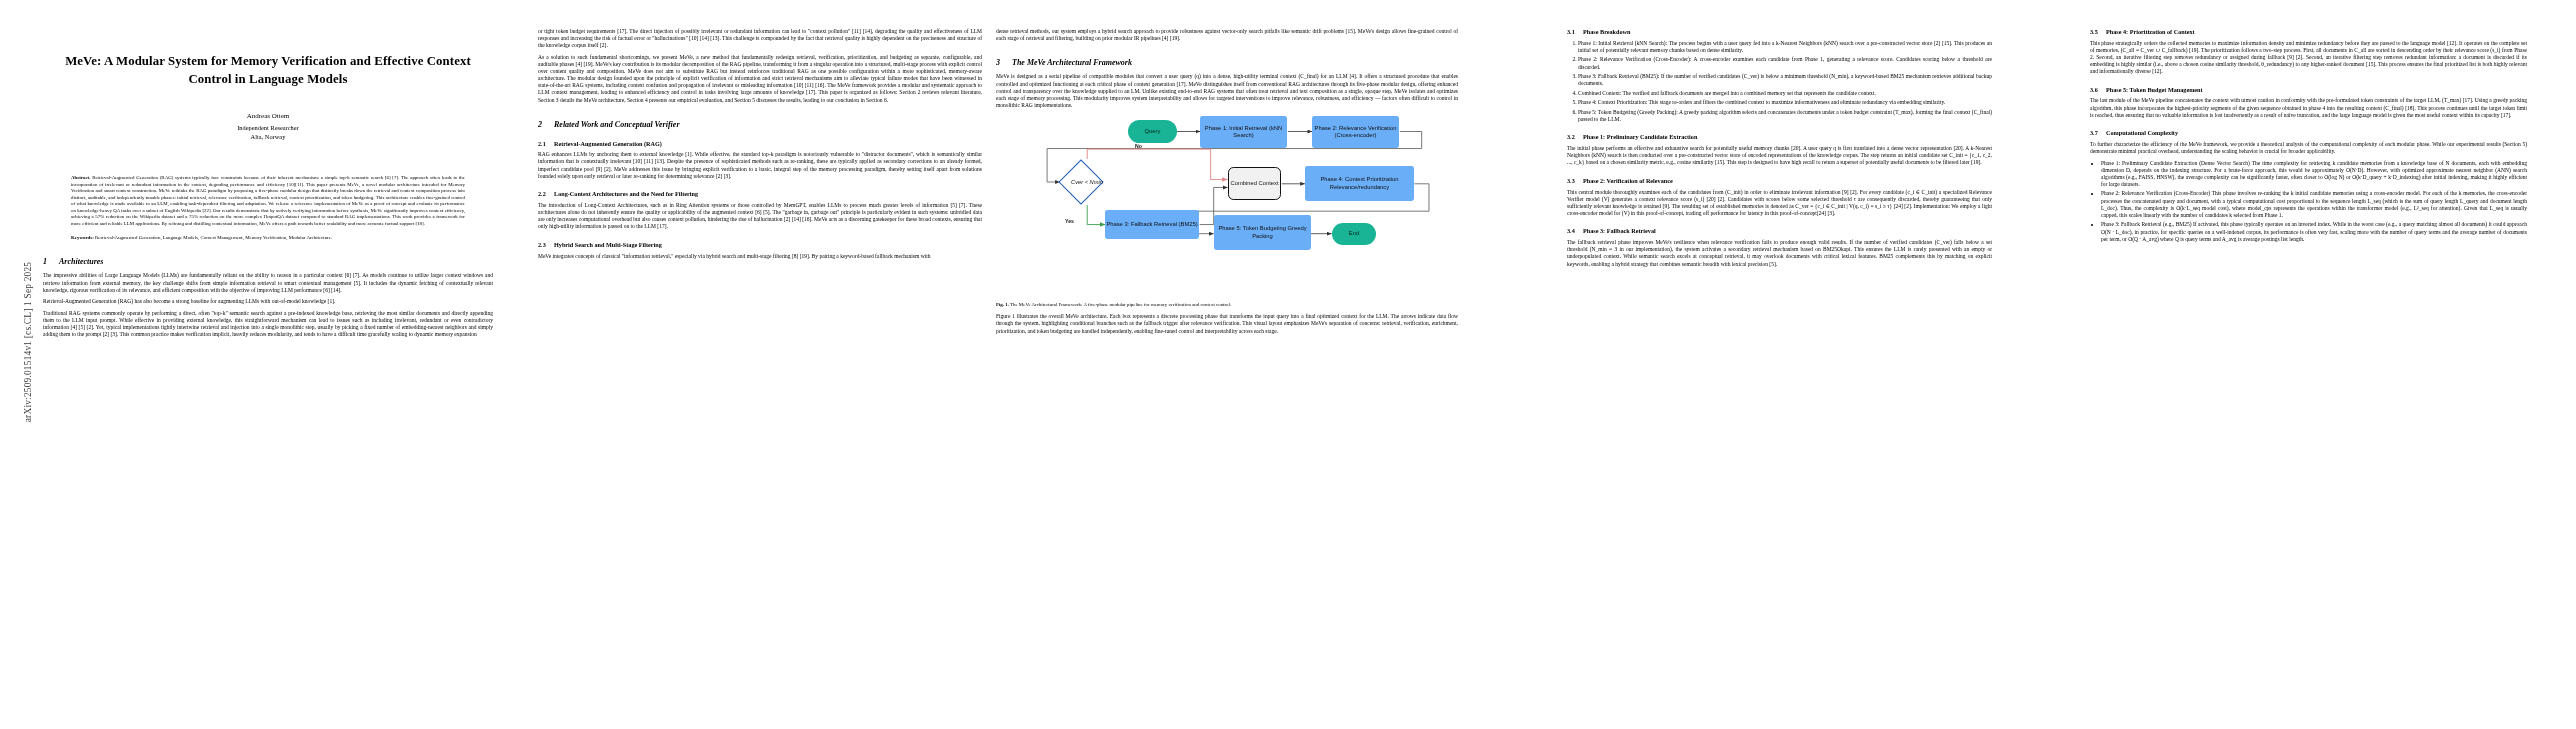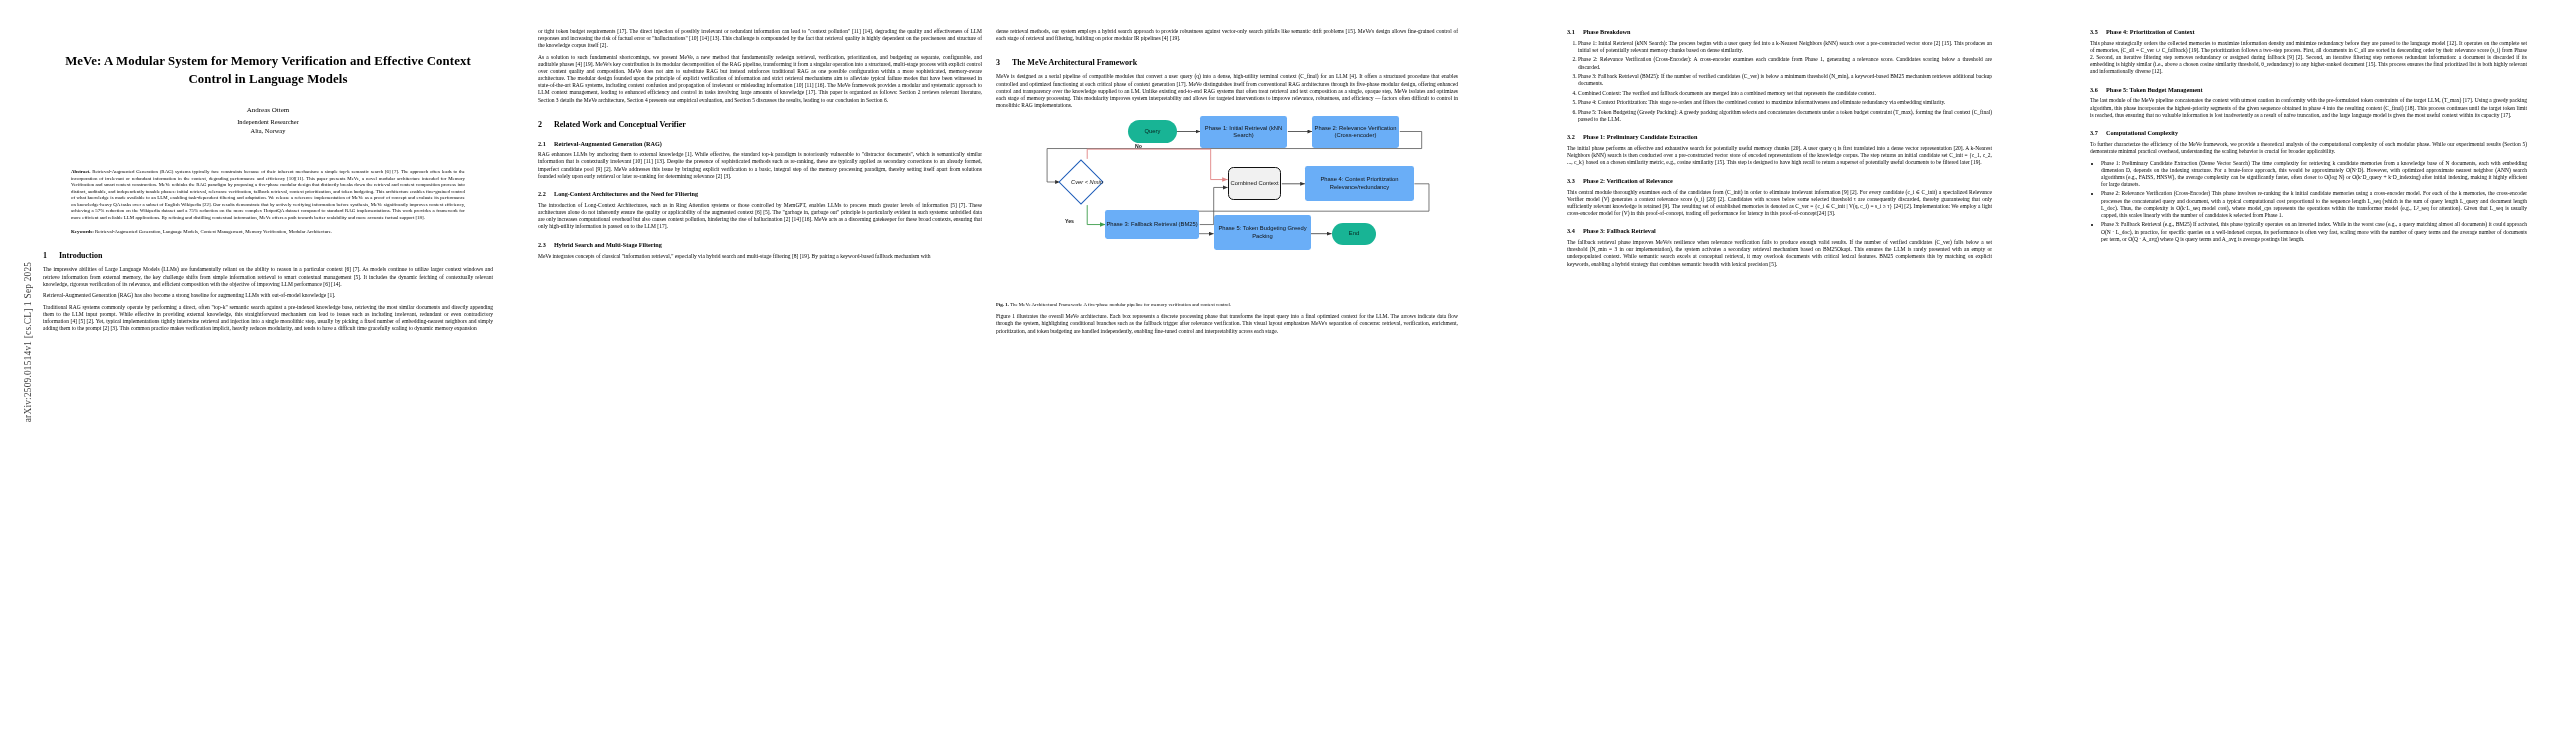--- a/index.html
+++ b/index.html
@@ -51,21 +51,21 @@
     text-align:center;
     font-size:12.8px;
     line-height:1.42;
     font-weight:bold;
     margin:24px 7.3px 0 7.3px;
     letter-spacing:0.1px;
   }
   .authors{
     text-align:center;
     font-size:7px;
-    margin-top:17px;
+    margin-top:23px;
     line-height:1.6;
   }
   .affil{
     text-align:center;
     font-size:6.4px;
     line-height:1.55;
   }
 
   
   .abstract{
@@ -81,20 +81,21 @@
     line-height:1.33;
     text-align:justify;
   }
 
   
   h1.sec{
     font-size:8px;
     font-weight:bold;
     margin:16px 0 5.5px 0;
     line-height:1.2;
+    font-style:italic;
   }
   h2.sub{
     font-size:6.2px;
     font-weight:bold;
     margin:10.3px 0 4.3px 0;
     line-height:1.2;
   }
   .sec .num{display:inline-block;min-width:16px;}
   .sub .num{display:inline-block;min-width:16px;}
 
@@ -193,21 +194,21 @@
       <b>Abstract.</b>
       <span>Retrieval-Augmented Generation (RAG) systems typically face constraints because of their inherent mechanism: a simple top-k semantic search [6] [7]. The approach often leads to the incorporation of irrelevant or redundant information in the context, degrading performance and efficiency [10][11]. This paper presents MeVe, a novel modular architecture intended for Memory Verification and smart context construction. MeVe rethinks the RAG paradigm by proposing a five-phase modular design that distinctly breaks down the retrieval and context composition process into distinct, auditable, and independently tunable phases: initial retrieval, relevance verification, fallback retrieval, context prioritization, and token budgeting. This architecture enables fine-grained control of what knowledge is made available to an LLM, enabling task-dependent filtering and adaptation. We release a reference implementation of MeVe as a proof of concept and evaluate its performance on knowledge-heavy QA tasks over a subset of English Wikipedia [22]. Our results demonstrate that by actively verifying information before synthesis, MeVe significantly improves context efficiency, achieving a 57% reduction on the Wikipedia dataset and a 75% reduction on the more complex HotpotQA dataset compared to standard RAG implementations. This work provides a framework for more efficient and reliable LLM applications. By refining and distilling contextual information, MeVe offers a path towards better scalability and more accurate factual support [18].</span>
     </div>
 
     <div class="keywords">
       <b>Keywords:</b>
       <span>Retrieval-Augmented Generation, Language Models, Context Management, Memory Verification, Modular Architecture.</span>
     </div>
 
     <h1 class="sec">
-      <span class="num">1</span><span>Introduction</span>
+      <span class="num">1</span><span>Architectures</span>
     </h1>
     <p>The impressive abilities of Large Language Models (LLMs) are fundamentally reliant on the ability to reason in a particular context [6] [7]. As models continue to utilize larger context windows and retrieve information from external memory, the key challenge shifts from simple information retrieval to smart contextual management [5]. It includes the dynamic fetching of contextually relevant knowledge, rigorous verification of its relevance, and efficient composition with the objective of improving LLM performance [6] [14].</p>
     <p>Retrieval-Augmented Generation (RAG) has also become a strong baseline for augmenting LLMs with out-of-model knowledge [1].</p>
     <p>Traditional RAG systems commonly operate by performing a direct, often "top-k" semantic search against a pre-indexed knowledge base, retrieving the most similar documents and directly appending them to the LLM input prompt. While effective in providing external knowledge, this straightforward mechanism can lead to issues such as including irrelevant, redundant or even contradictory information [4] [5] [2]. Yet, typical implementations tightly intertwine retrieval and injection into a single monolithic step, usually by picking a fixed number of embedding-nearest neighbors and simply adding them to the prompt [2] [3]. This common practice makes verification implicit, heavily reduces modularity, and tends to have a difficult time gracefully scaling to dynamic memory expansion</p>
   </div>
 
   <div class="col" id="col2">
     <p>or tight token budget requirements [17]. The direct injection of possibly irrelevant or redundant information can lead to "context pollution" [11] [14], degrading the quality and effectiveness of LLM responses and increasing the risk of factual error or "hallucinations" [10] [14] [13]. This challenge is compounded by the fact that retrieval quality is highly dependent on the preciseness and structure of the knowledge corpus itself [2].</p>
     <p>As a solution to such fundamental shortcomings, we present MeVe, a new method that fundamentally redesign retrieval, verification, prioritization, and budgeting as separate, configurable, and auditable phases [4] [19]. MeVe's key contribution is its modular decomposition of the RAG pipeline, transforming it from a singular operation into a structured, multi-stage process with explicit control over content quality and composition. MeVe does not aim to substitute RAG but instead reinforces traditional RAG as one possible configuration within a more sophisticated, memory-aware architecture. The modular design founded upon the principle of explicit verification of information and strict retrieval mechanisms aim to alleviate typical failure modes that have been witnessed in state-of-the-art RAG systems, including context confusion and propagation of irrelevant or misleading information [10] [11] [16]. The MeVe framework provides a modular and systematic approach to LLM context management, leading to enhanced efficiency and control in tasks involving large amounts of knowledge [17]. This paper is organized as follows: Section 2 reviews relevant literature, Section 3 details the MeVe architecture, Section 4 presents our empirical evaluation, and Section 5 discusses the results, leading to our conclusion in Section 6.</p>
 

